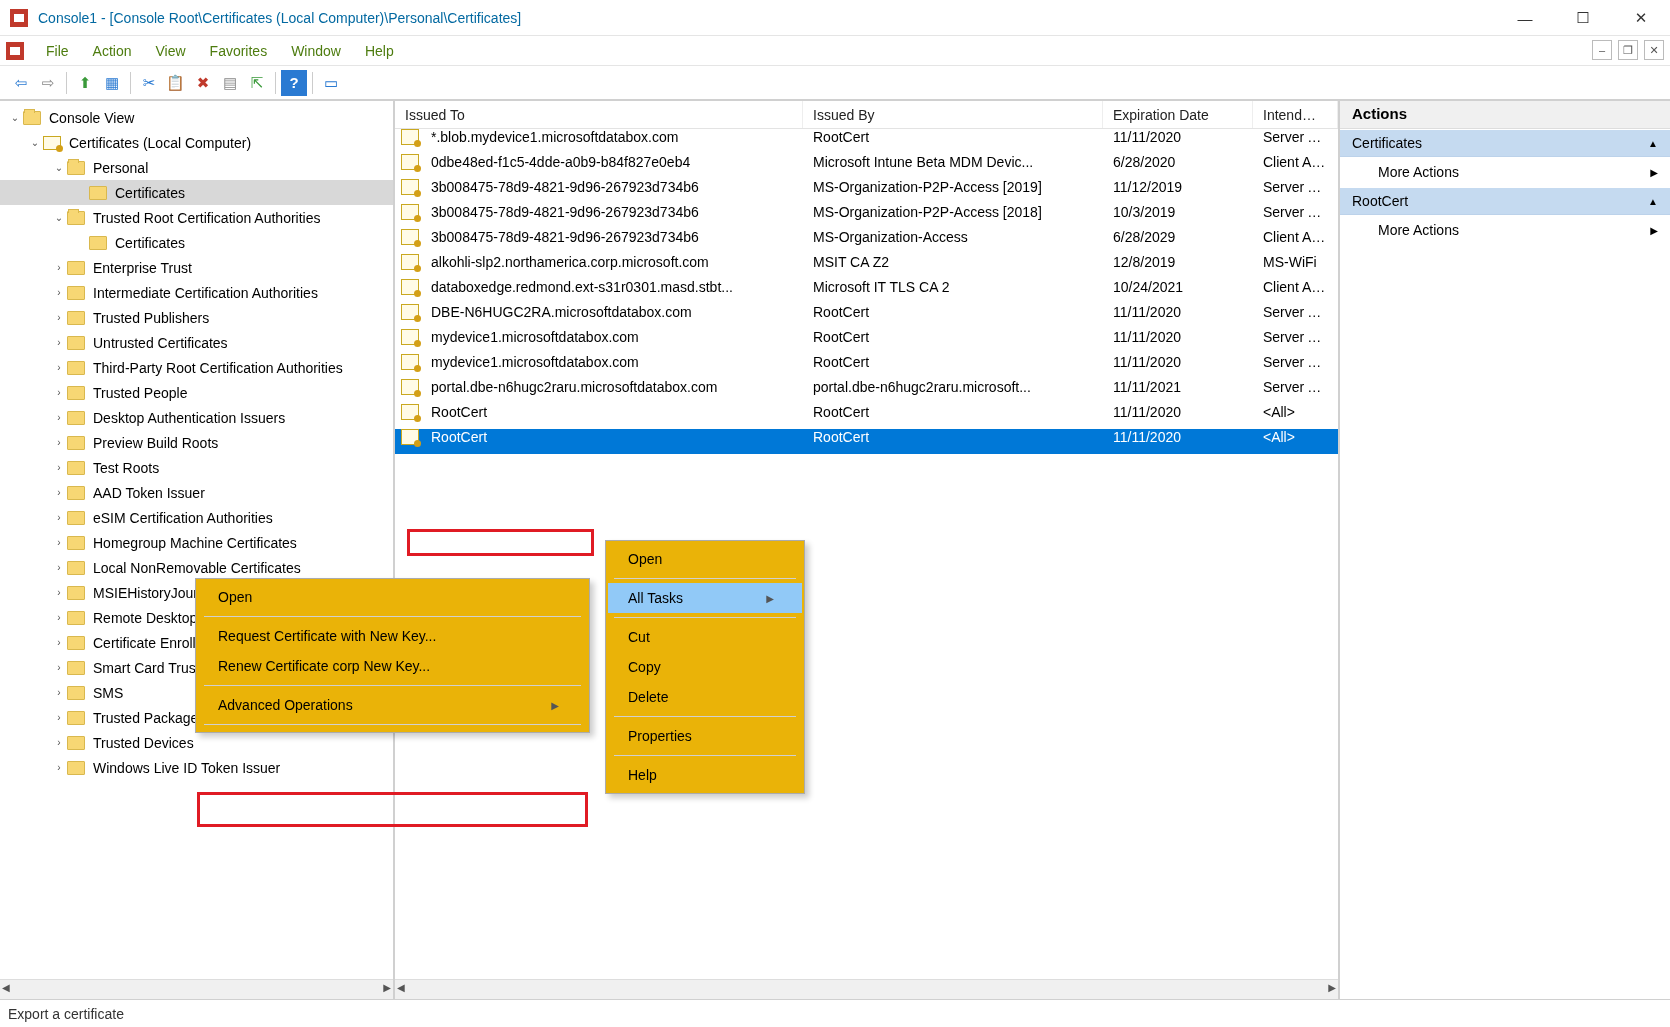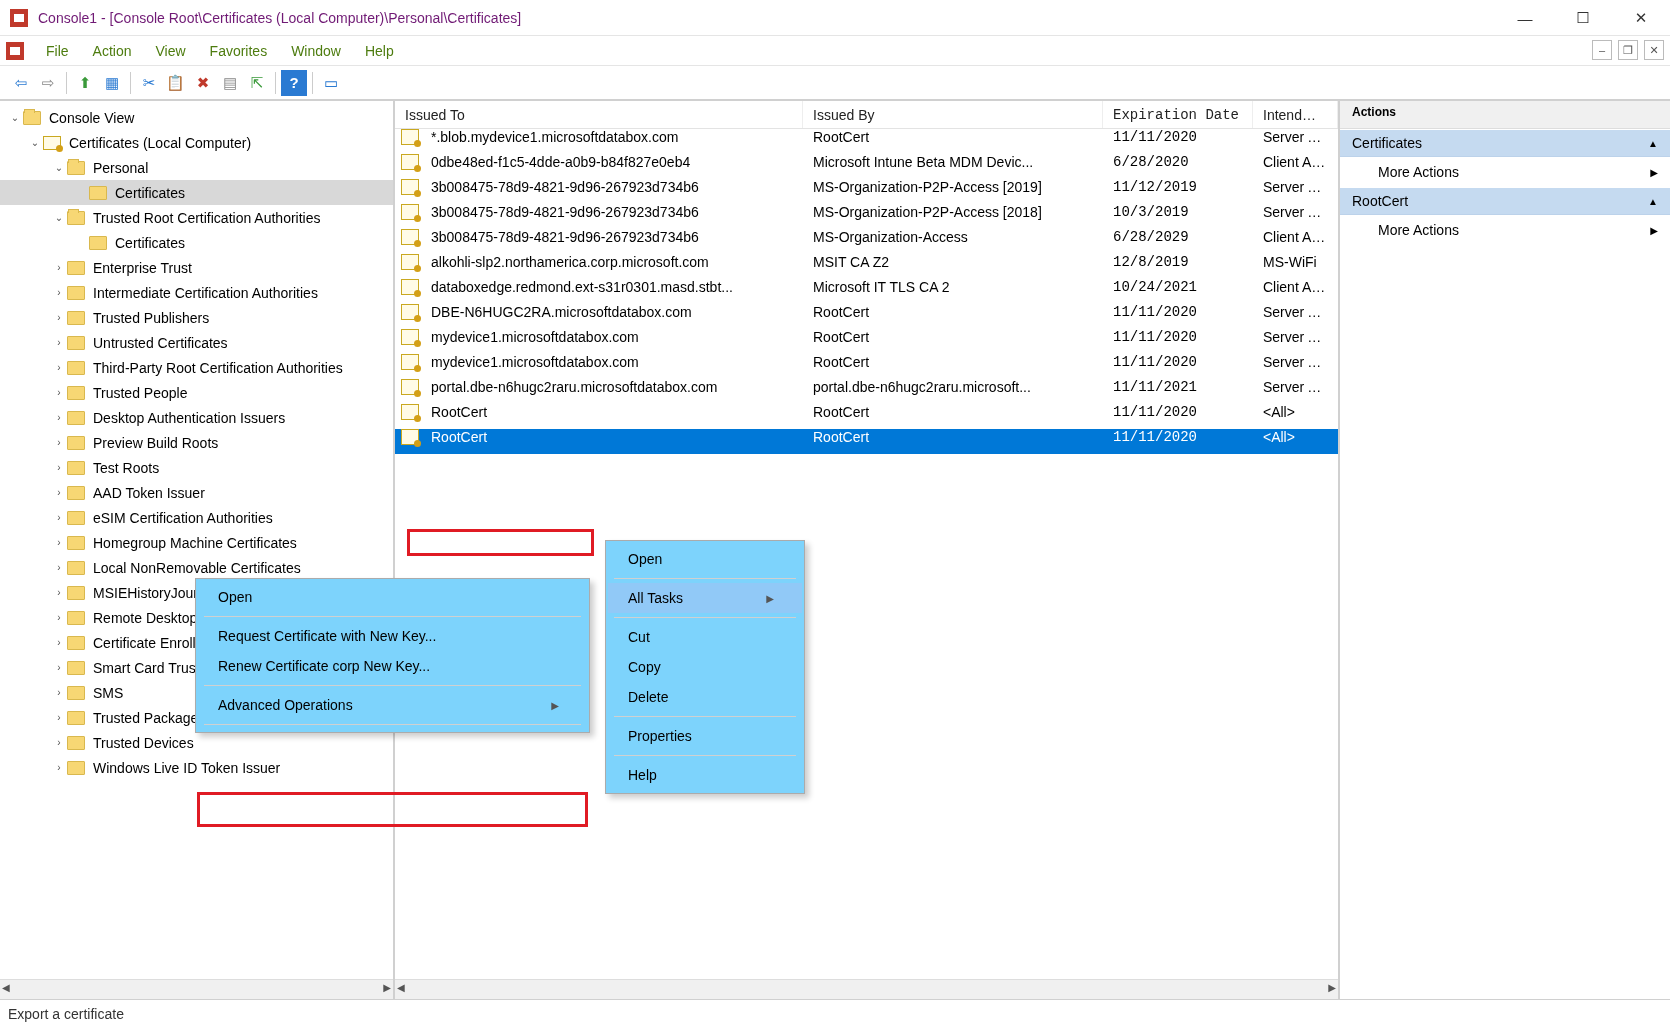--- a/index.html
+++ b/index.html
@@ -27,21 +27,21 @@
 }
 .titlebar .app-icon {
   width: 18px; height: 18px;
   background: #c0392b;
   margin-right: 10px;
   display: inline-flex; align-items: center; justify-content: center;
 }
 .titlebar .app-icon::after {
   content:""; display:block; width:10px; height:8px; background:#fff;
 }
-.titlebar .title { font-size: 14px; color: #701a75; }
+.titlebar .title { font-size: 14px; color: #0369a1; }
 .titlebar .win-controls { position: absolute; right: 0; top: 0; display: flex; }
 .titlebar .win-btn {
   width: 58px; height: 36px;
   display: flex; align-items: center; justify-content: center;
   font-size: 15px; color: #333;
 }
 
 
 .menubar {
   height: 30px;
@@ -125,48 +125,48 @@
   color:#222;
 }
 .list-body { flex: 1; overflow-x: hidden; overflow-y:auto; font-size: 14px;}
 .list-row { display: flex; height: 25px; align-items: flex-start; white-space: nowrap; }
 .list-row.selected { background: #0078d7; color: #fff; }
 .list-row .cell { padding: 0 10px; overflow: hidden; text-overflow: ellipsis; }
 .list-row .cert-ico { width:18px; height:16px; margin-left:6px; margin-right:2px; flex-shrink:0; position:relative; display:inline-block;}
 .list-row .cert-ico::before{content:"";position:absolute;inset:0;background:#fffbe6;border:1px solid #c9a820;}
 .list-row .cert-ico::after{content:"";position:absolute;right:-2px;bottom:-2px;width:7px;height:7px;background:#d4a017;border-radius:50%;}
 
-.col-issued-to{width:408px;} .col-issued-by{width:300px;} .col-exp{width:150px;font-family:Liberation Mono, monospace;} .col-int{flex:1;}
+.col-issued-to{width:408px;} .col-issued-by{width:300px;} .col-exp{width:150px;} .col-int{flex:1;}
 
 
 .red-box { position: absolute; border: 3px solid #e01b24; pointer-events: none; z-index: 20;}
 
 
 .ctx-menu {
   position: absolute;
-  background: #7dd3fc;
+  background: #eab308;
   border: 1px solid #ababab;
   box-shadow: 4px 4px 6px rgba(0,0,0,0.2);
   padding: 3px 2px;
   z-index: 30;
   font-size: 14px;
 }
 .ctx-item {
   padding: 7px 28px 7px 20px;
   display:flex; align-items:center; justify-content:space-between;
   white-space:nowrap;
 }
 .ctx-item.highlight { background: #91c9f7; }
 .ctx-item .arrow { font-size:10px; color:#555; margin-left:18px;}
 .ctx-sep { height:1px; background:#d0d0d0; margin:4px 6px; }
 
 
 .actions-pane .ap-title {
   height: 28px; background: #f0f0f0; padding: 4px 12px;
-  font-weight: 600; font-size: 12px; border-bottom: 1px solid #ddd;
+  font-weight: 600; font-size: 15px; border-bottom: 1px solid #ddd;
 }
 .ap-section-header {
   background: #c5daf0;
   padding: 5px 12px;
   font-size: 14px;
   display:flex; justify-content:space-between; align-items:center;
   border-top:1px solid #fff; border-bottom:1px solid #bcd2ea;
 }
 .ap-item {
   padding: 7px 12px 7px 38px;

